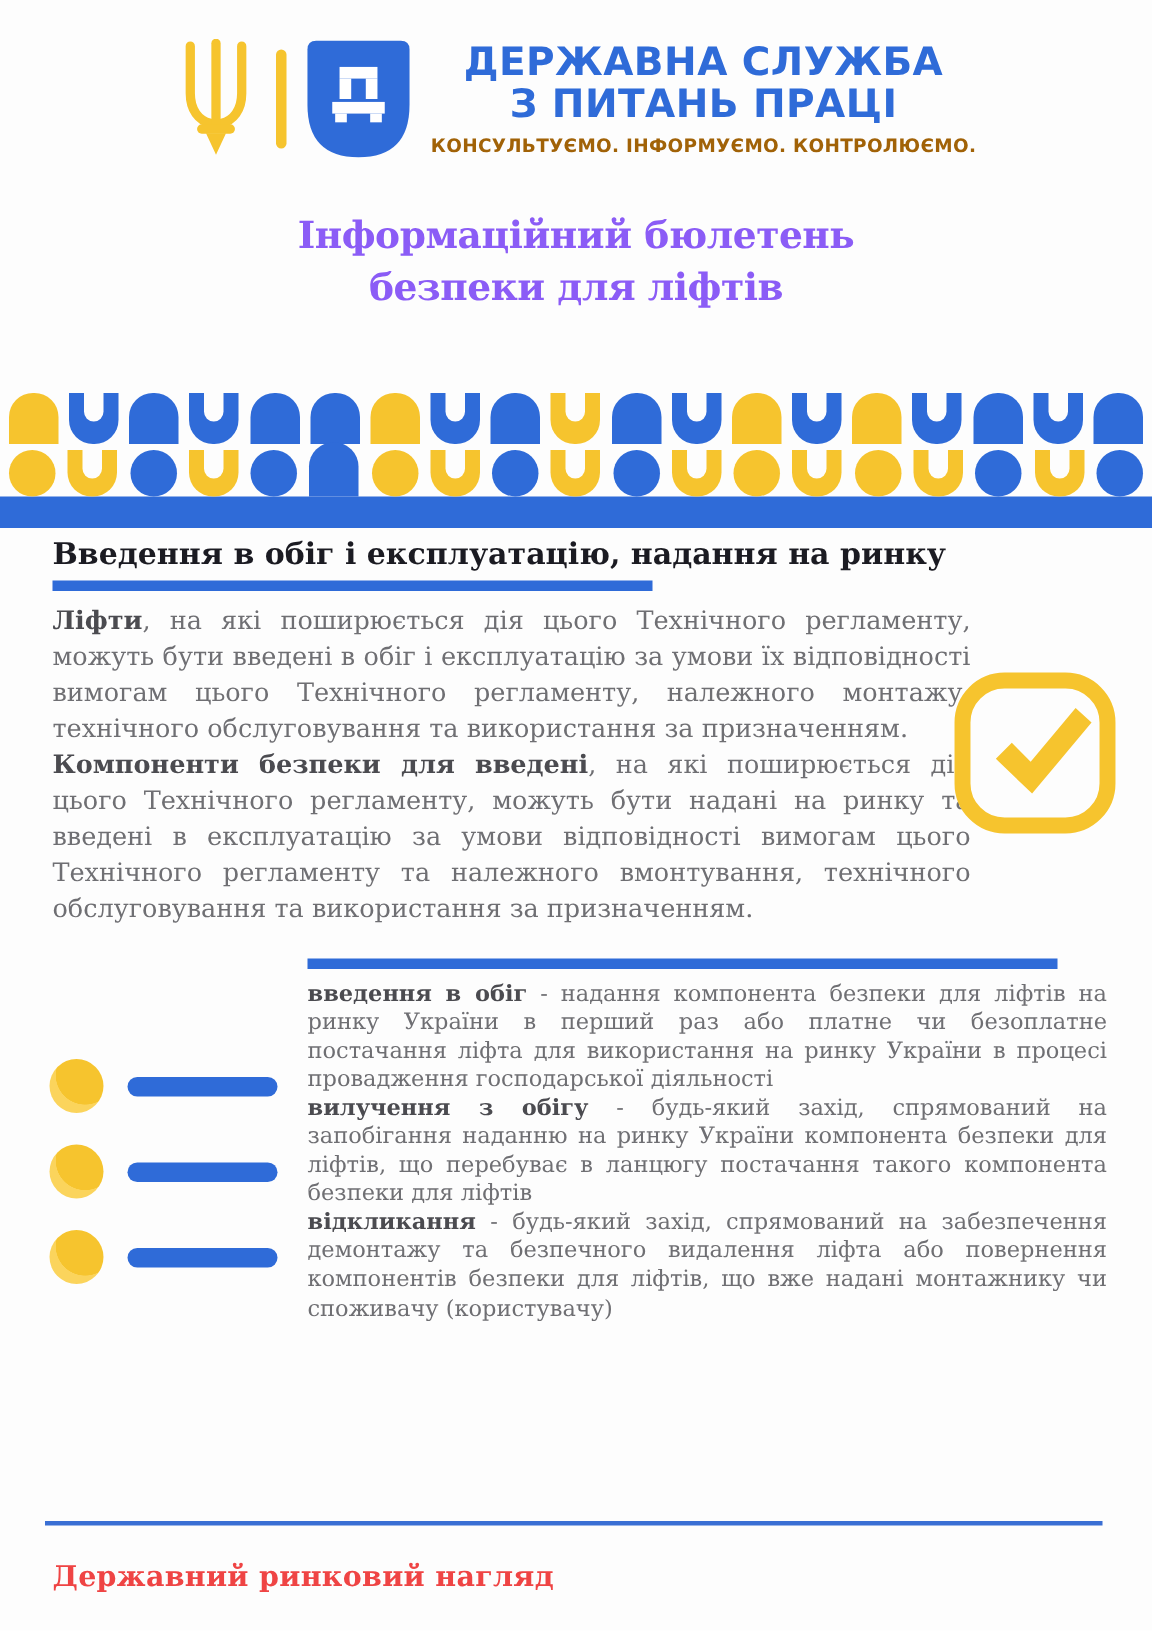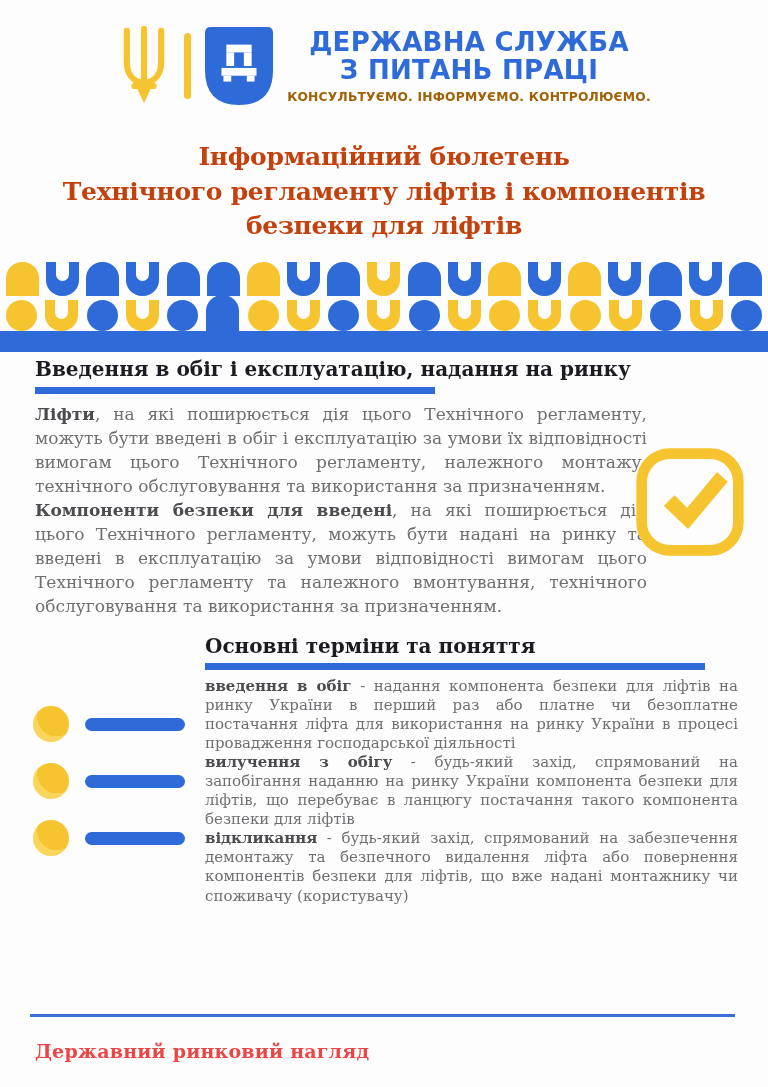--- a/index.html
+++ b/index.html
@@ -16,21 +16,21 @@
   .trident svg, .emblem svg { display:block; }
   .logo-divider { width:7px; height:66px; background:#F6C42E; border-radius:4px; }
   .logo-text { display:flex; flex-direction:column; }
   .org-name { font-family:"DejaVu Sans","Liberation Sans",sans-serif; font-weight:bold;
               color:#2F6BD8; font-size:26px; line-height:1.08; letter-spacing:0.3px; white-space:nowrap; }
   .tagline  { font-family:"DejaVu Sans","Liberation Sans",sans-serif; font-weight:bold;
               color:#a16207; font-size:12.3px; margin-top:6px; letter-spacing:0.2px; white-space:nowrap; }
 
   
   .doc-title { position:absolute; top:140px; left:0; width:768px; text-align:center;
-               font-weight:bold; font-size:25px; line-height:1.38; color:#c2410c; letter-spacing:-0.3px; }
+               font-weight:bold; font-size:25px; line-height:1.38; color:#8b5cf6; letter-spacing:-0.3px; }
   .doc-title div { white-space:nowrap; }
 
   
   .pattern-band { position:absolute; top:262px; left:0; width:768px; }
   .pattern-row { display:flex; justify-content:space-between; padding:0 6px; }
   .row-top { height:34px; align-items:flex-start; }
   .row-bottom { height:31px; margin-top:4px; align-items:flex-end; }
   .pshape { width:33px; flex:none; }
   .p-arch { height:34px; border-radius:16px 16px 0 0; }
   .p-u { height:34px; border-radius:0 0 16px 16px; position:relative; }
@@ -106,21 +106,20 @@
     </span>
     <div class="logo-text">
       <div class="org-name">ДЕРЖАВНА СЛУЖБА</div>
       <div class="org-name">З ПИТАНЬ ПРАЦІ</div>
       <div class="tagline">КОНСУЛЬТУЄМО. ІНФОРМУЄМО. КОНТРОЛЮЄМО.</div>
     </div>
   </div>
 
   <div class="doc-title">
     <div>Інформаційний бюлетень</div>
-    <div>Технічного регламенту ліфтів і компонентів</div>
     <div>безпеки для ліфтів</div>
   </div>
 
   <div class="pattern-band">
     <div class="pattern-row row-top" id="pattern-row-top">
         <div class="pshape p-arch c-yellow"></div>
         <div class="pshape p-u c-blue"></div>
         <div class="pshape p-arch c-blue"></div>
         <div class="pshape p-u c-blue"></div>
         <div class="pshape p-arch c-blue"></div>
@@ -173,21 +172,20 @@
   </div>
 
   <div class="check-wrap">
     <svg width="116" height="116" viewBox="0 0 120 120">
       <rect x="10" y="10" width="100" height="100" rx="29" fill="none" stroke="#F6C42E" stroke-width="11"></rect>
       <path d="M33 64 L44 53 L57 66 L88 29 L99 39 L58 88 Z" fill="#F6C42E"></path>
     </svg>
   </div>
 
   <div class="section-terms">
-    <div class="section-heading">Основні терміни та поняття</div>
     <div class="rule rule-terms"></div>
     <div class="terms">
       <p><span class="term">введення в обіг</span><span> - надання компонента безпеки для ліфтів на ринку України в перший раз або платне чи безоплатне постачання ліфта для використання на ринку України в процесі провадження господарської діяльності</span></p>
       <p><span class="term">вилучення з обігу</span><span> - будь-який захід, спрямований на запобігання наданню на ринку України компонента безпеки для ліфтів, що перебуває в ланцюгу постачання такого компонента безпеки для ліфтів</span></p>
       <p><span class="term">відкликання</span><span> - будь-який захід, спрямований на забезпечення демонтажу та безпечного видалення ліфта або повернення компонентів безпеки для ліфтів, що вже надані монтажнику чи споживачу (користувачу)</span></p>
     </div>
   </div>
 
   <div class="list-deco">
     <div class="deco-row">

